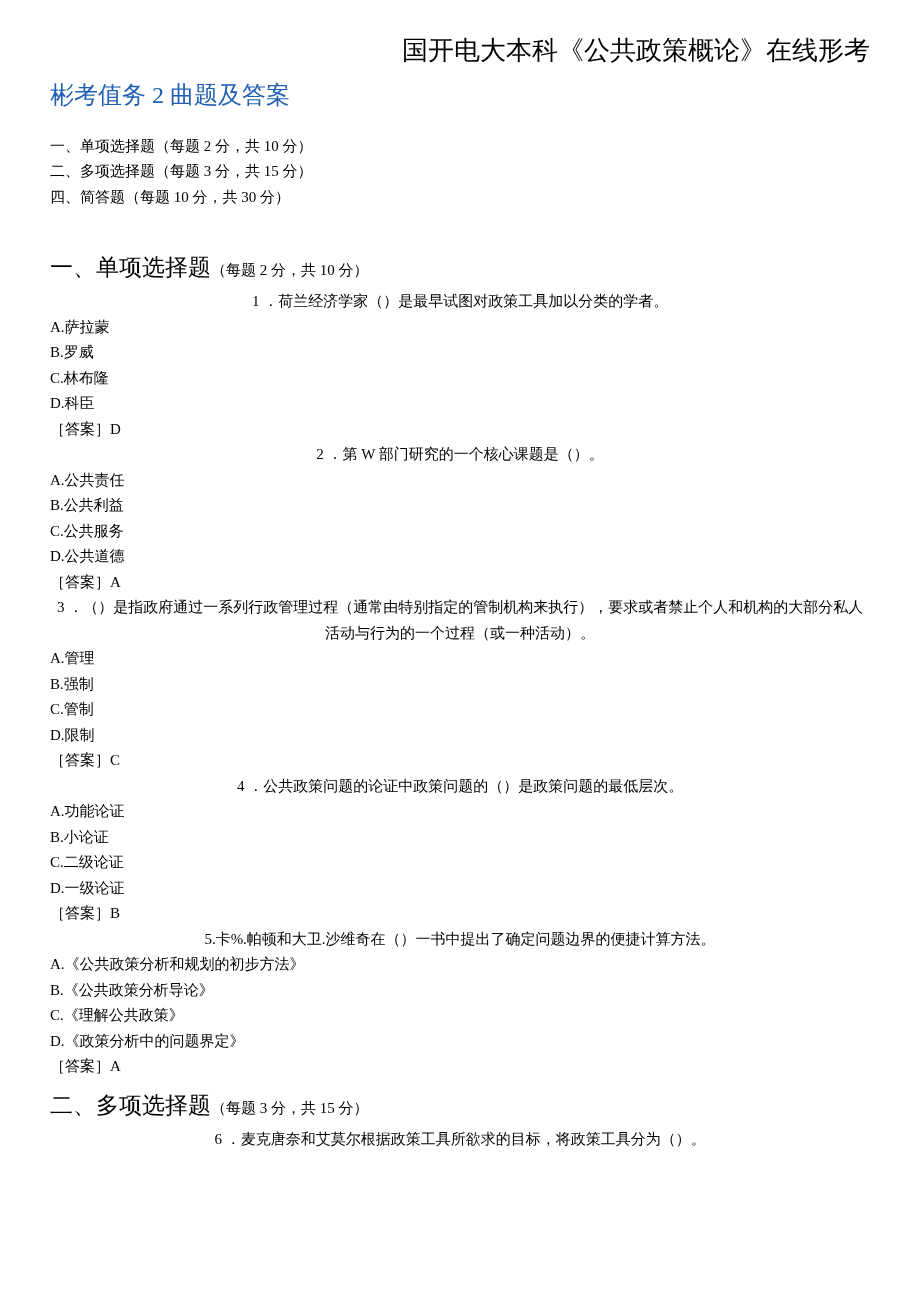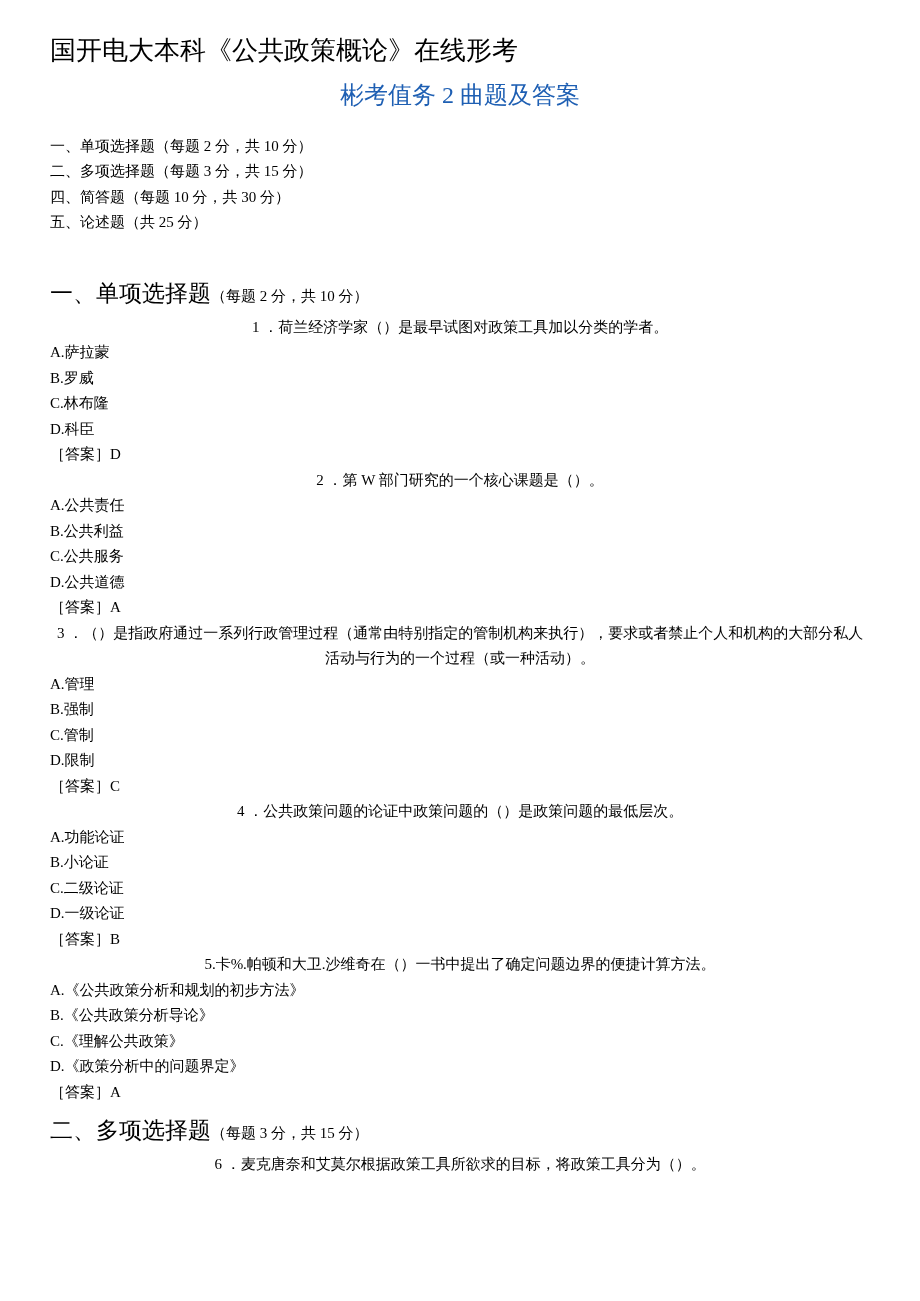--- a/index.html
+++ b/index.html
@@ -10,28 +10,28 @@
     body {
       width: 920px;
       background: #ffffff;
       font-family: "SimSun", "宋体", serif;
       font-size: 15px;
       color: #000000;
       line-height: 1.6;
       padding: 30px 50px;
     }
     .title-main {
-      text-align: left;
+      text-align: right;
       font-size: 26px;
       font-weight: normal;
       margin-bottom: 4px;
       font-family: "SimSun", "宋体", serif;
     }
     .title-sub {
-      text-align: center;
+      text-align: left;
       font-size: 24px;
       color: #1e5fb3;
       margin-bottom: 20px;
       font-family: "SimSun", "宋体", serif;
     }
     .info-block {
       margin-bottom: 40px;
     }
     .info-line {
       line-height: 1.7;
@@ -62,21 +62,20 @@
 </head>
 <body>
 
 <div class="title-main">国开电大本科《公共政策概论》在线形考</div>
 <div class="title-sub">彬考值务 2 曲题及答案</div>
 
 <div class="info-block">
   <div class="info-line">一、单项选择题（每题 2 分，共 10 分）</div>
   <div class="info-line">二、多项选择题（每题 3 分，共 15 分）</div>
   <div class="info-line">四、简答题（每题 10 分，共 30 分）</div>
-  <div class="info-line">五、论述题（共 25 分）</div>
 </div>
 
 <div class="section-heading">
   <span class="sh-prefix">一、单项选择题</span><span class="sh-note">（每题 2 分，共 10 分）</span>
 </div>
 
 <div class="qline">1 ．荷兰经济学家（）是最早试图对政策工具加以分类的学者。</div>
 <div class="option">A.萨拉蒙</div>
 <div class="option">B.罗威</div>
 <div class="option">C.林布隆</div>

